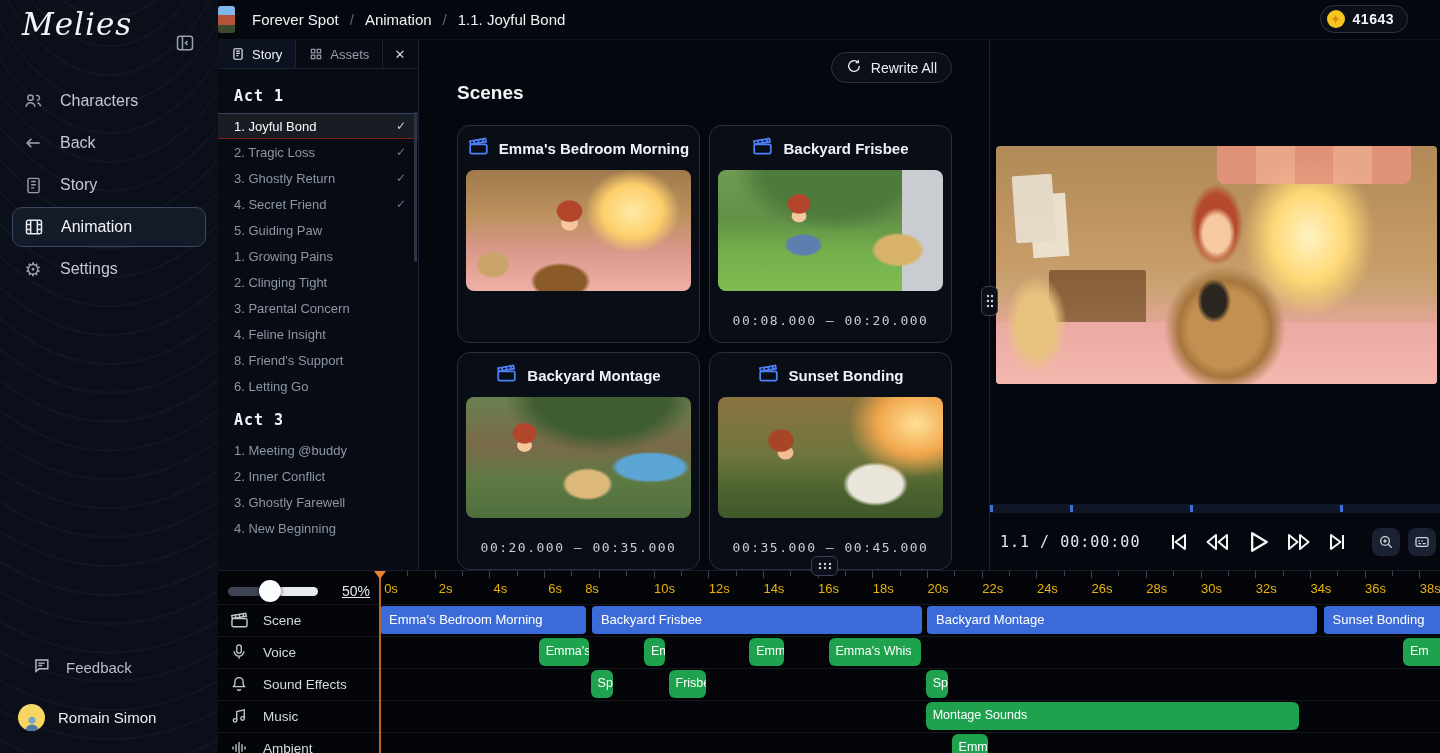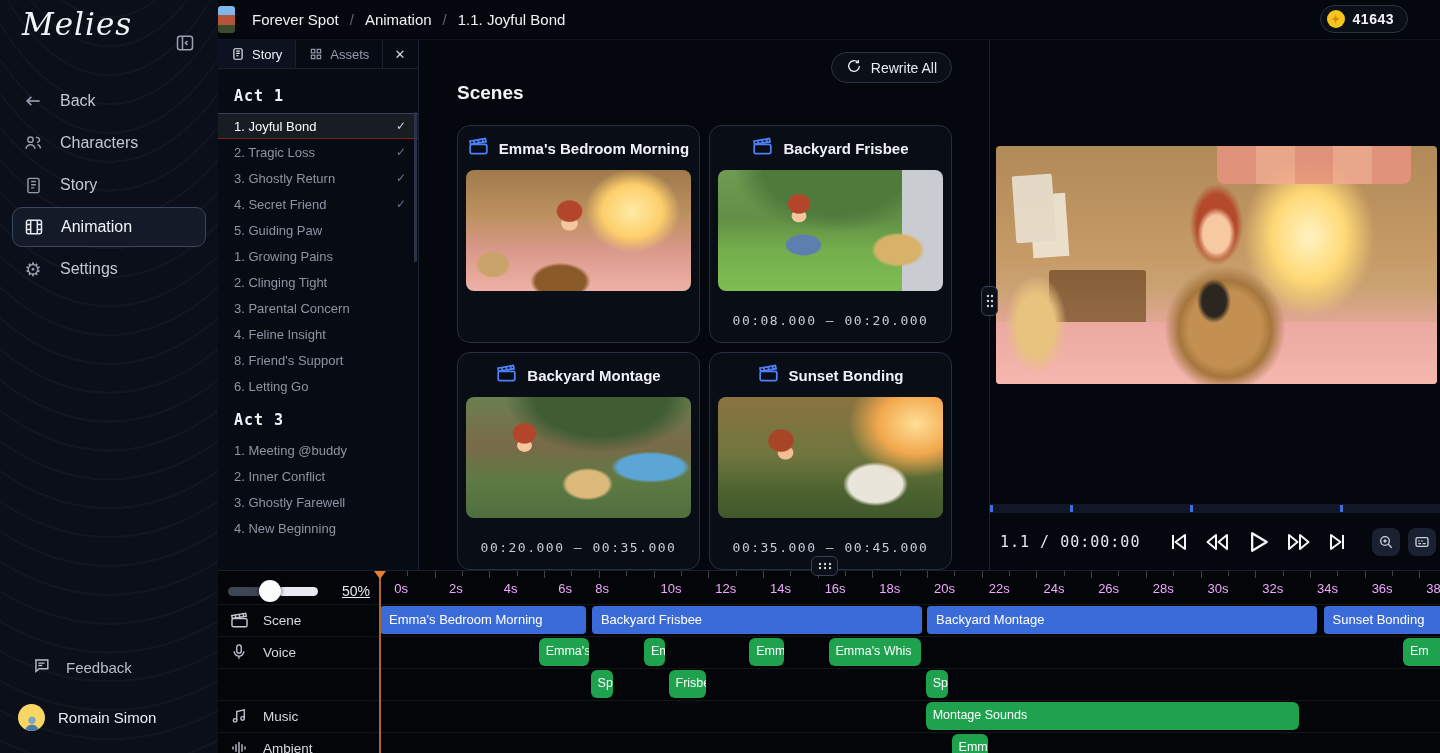--- a/index.html
+++ b/index.html
@@ -118,21 +118,21 @@
   .zoom-ctl { position:absolute; left:10px; top:8px; width:150px; height:24px; display:flex; align-items:center;text-decoration:underline; }
   .zslider { position:relative; width:90px; height:22px; }
   .zslider .seg-l { position:absolute; left:0; top:7px; width:34px; height:9px; border-radius:5px; background:#3e4554; }
   .zslider .seg-r { position:absolute; left:50px; top:7px; width:40px; height:9px; border-radius:5px; background:#e7eaf0; }
   .zslider .knob { position:absolute; left:31px; top:0; width:22px; height:22px; border-radius:50%; background:#fbfcfe; box-shadow:0 0 4px rgba(0,0,0,.6); cursor:pointer; }
   .zoom-label { margin-left:24px; font-size:14px; color:#e4e7ee; }
   .track-label { position:absolute; left:0; width:160px; height:32px; display:flex; align-items:center; gap:14px; padding-left:11px; font-size:13.5px; color:#d6dae2; }
   .track-label .ic { width:20px; display:flex; justify-content:center; color:#c3c9d4; }
   .ruler { position:absolute; left:160px; top:0; width:1062px; height:33px; overflow:hidden; }
   .ruler .tick { position:absolute; top:0; width:1px; background:#3c4351; }
-  .ruler .tlabel { position:absolute; top:10px; width:34px; text-align:right; font-size:13px; color:#f0abfc; }
+  .ruler .tlabel { position:absolute; top:10px; width:34px; text-align:center; font-size:13px; color:#eab308; }
   .lanes { position:absolute; left:160px; top:33px; width:1062px; height:150px; overflow:hidden; }
   .lane { position:absolute; left:0; width:1062px; height:32px; }
   .clip { position:absolute; top:2px; height:28px; overflow:hidden; white-space:nowrap; color:#fff; cursor:pointer; }
   .clip-scene { background:#3a6bd8; border-radius:4px; font-size:13px; padding:6px 0 0 9px; }
   .clip-audio { background:#1ea24d; border-radius:6px; font-size:12.5px; padding:6px 0 0 7px; }
   .playhead-line { position:absolute; left:161px; top:0; width:2px; height:183px; background:#b4662a; z-index:5; }
   .playhead-cap { position:absolute; left:156px; top:0; width:0; height:0; border-left:6px solid transparent; border-right:6px solid transparent; border-top:8px solid #e8802f; z-index:6; }
   .chk { font-family:"DejaVu Sans", sans-serif; }
 </style>
 </head>
@@ -145,36 +145,36 @@
     <div class="collapse-btn">
       <svg width="20" height="20" viewBox="0 0 24 24" fill="none" stroke="currentColor" stroke-width="1.8">
           <rect x="3" y="4" width="18" height="16" rx="3"></rect>
           <path d="M9 4v16"></path>
           <path d="M15 9.5 12.5 12l2.5 2.5"></path>
         </svg>
     </div>
     <div class="nav">
       <div class="nav-item">
         <span class="ic">
-            <svg width="20" height="20" viewBox="0 0 24 24" fill="none" stroke="currentColor" stroke-width="2">
-              <path d="M20 12H5"></path>
-              <path d="m10 7-5 5 5 5"></path>
-            </svg>
-          </span>
-        <span>Back</span>
-      </div>
-      <div class="nav-item">
-        <span class="ic">
             <svg width="20" height="20" viewBox="0 0 24 24" fill="none" stroke="currentColor" stroke-width="1.8">
               <circle cx="9" cy="8" r="3.2"></circle>
               <path d="M3.5 19c.6-3.2 2.8-5 5.5-5s4.9 1.8 5.5 5"></path>
               <path d="M15.5 5.6a3 3 0 1 1 1.2 5.7M17.5 14.2c2 .5 3.2 2 3.6 4.3"></path>
             </svg>
           </span>
         <span>Characters</span>
+      </div>
+      <div class="nav-item">
+        <span class="ic">
+            <svg width="20" height="20" viewBox="0 0 24 24" fill="none" stroke="currentColor" stroke-width="2">
+              <path d="M20 12H5"></path>
+              <path d="m10 7-5 5 5 5"></path>
+            </svg>
+          </span>
+        <span>Back</span>
       </div>
       <div class="nav-item">
         <span class="ic">
             <svg width="19" height="19" viewBox="0 0 24 24" fill="none" stroke="currentColor" stroke-width="1.8">
               <rect x="5" y="3" width="14" height="18" rx="2"></rect>
               <path d="M9 7h6M9 11h6M9 15h4"></path>
             </svg>
           </span>
         <span>Story</span>
       </div>
@@ -548,20 +548,29 @@
     <div class="track-label" style="top:65px;">
       <span class="ic">
           <svg width="18" height="18" viewBox="0 0 24 24" fill="none" stroke="currentColor" stroke-width="1.8">
             <rect x="9" y="2.5" width="6" height="11" rx="3"></rect>
             <path d="M5.5 11a6.5 6.5 0 0 0 13 0"></path>
             <path d="M12 17.5V21"></path>
           </svg>
         </span>
       <span>Voice</span>
     </div>
+    <div class="track-label" style="top:97px;">
+      <span class="ic">
+          <svg width="18" height="18" viewBox="0 0 24 24" fill="none" stroke="currentColor" stroke-width="1.8">
+            <path d="M12 3.5a5.5 5.5 0 0 1 5.5 5.5v3.5l1.8 3H4.7l1.8-3V9A5.5 5.5 0 0 1 12 3.5z"></path>
+            <path d="M10 18.5a2 2 0 0 0 4 0"></path>
+          </svg>
+        </span>
+      <span>Sound Effects</span>
+    </div>
     <div class="track-label" style="top:129px;">
       <span class="ic">
           <svg width="18" height="18" viewBox="0 0 24 24" fill="none" stroke="currentColor" stroke-width="1.8">
             <path d="M9 17.5V6l10-2.2V15"></path>
             <circle cx="6.8" cy="17.8" r="2.4"></circle>
             <circle cx="16.8" cy="15.3" r="2.4"></circle>
           </svg>
         </span>
       <span>Music</span>
     </div>

